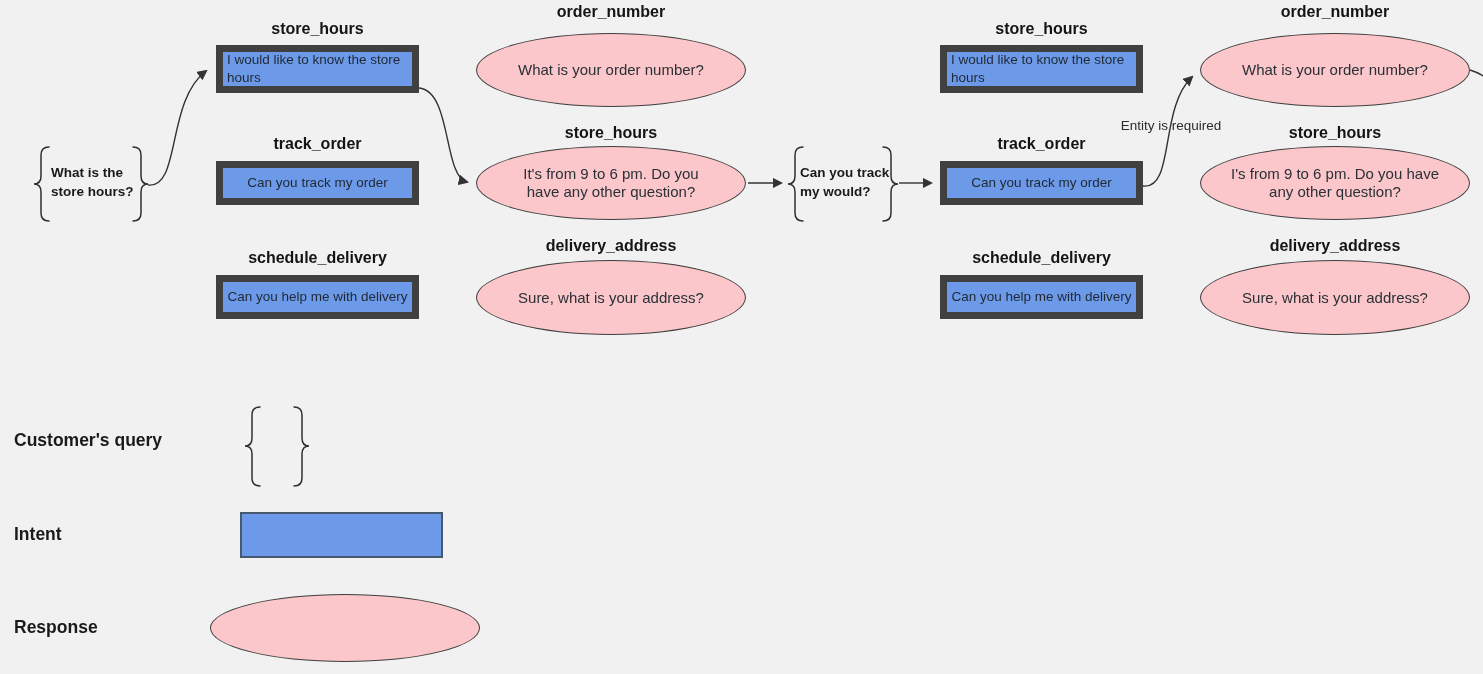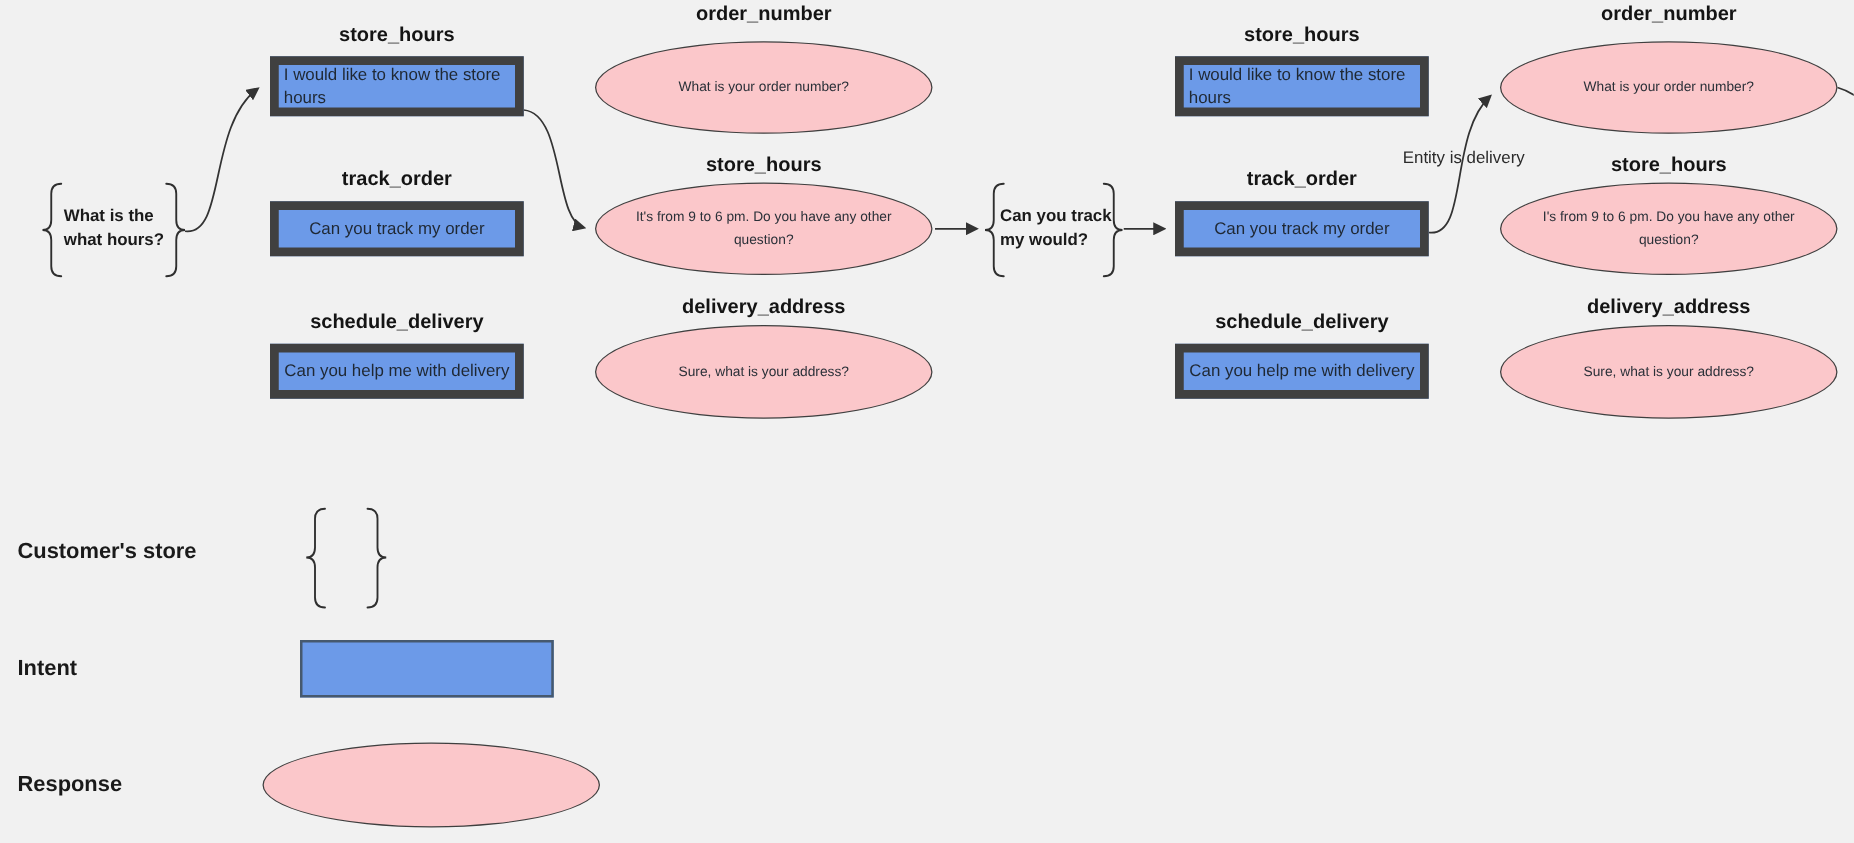--- a/index.html
+++ b/index.html
@@ -46,21 +46,21 @@
   .response-ellipse {
     position: absolute;
     box-sizing: border-box;
     background: #fbc7ca;
     border: 1.5px solid #3f3f3f;
     border-radius: 50%;
     display: flex;
     align-items: center;
     justify-content: center;
     text-align: center;
-    font-size: 11px;
+    font-size: 15px;
     line-height: 18px;
     color: #2a3038;
     padding: 2px 30px;
   }
   .query-text {
     position: absolute;
     font-size: 13.5px;
     font-weight: 700;
     color: #1a1a1a;
     line-height: 19px;
@@ -117,21 +117,21 @@
 
     <path d="M 148 185 C 181 189 166 101 206 71" fill="none" stroke="#333" stroke-width="1.4" marker-end="url(#arrow)"></path>
     <path d="M 419 88 C 452 91 443 176 467 182" fill="none" stroke="#333" stroke-width="1.4" marker-end="url(#arrow)"></path>
     <path d="M 748 183 L 781 183" fill="none" stroke="#333" stroke-width="1.4" marker-end="url(#arrow)"></path>
     <path d="M 899 183 L 931 183" fill="none" stroke="#333" stroke-width="1.4" marker-end="url(#arrow)"></path>
     <path d="M 1143 186 C 1175 190 1159 108 1192 77" fill="none" stroke="#333" stroke-width="1.4" marker-end="url(#arrow)"></path>
     <path d="M 1470 70 C 1477 72 1480 74 1485 77" fill="none" stroke="#333" stroke-width="1.4"></path>
   </svg>
 
   <div class="query-text" style="left:51px; top:163px; width:95px;">What is the
-what hours?</div>
+store hours?</div>
 
   <div class="node-label" style="left:216px; top:22px; width:203px;">store_hours</div>
   <div class="intent-box" style="left:216px; top:45px; width:203px; height:48px;">I would like to know the store hours</div>
 
   <div class="node-label" style="left:216px; top:137px; width:203px;">track_order</div>
   <div class="intent-box" style="left:216px; top:161px; width:203px; height:44px;">Can you track my order</div>
 
   <div class="node-label" style="left:216px; top:251px; width:203px;">schedule_delivery</div>
   <div class="intent-box" style="left:216px; top:275px; width:203px; height:44px;">Can you help me with delivery</div>
 
@@ -149,32 +149,32 @@
 
   <div class="node-label" style="left:940px; top:22px; width:203px;">store_hours</div>
   <div class="intent-box" style="left:940px; top:45px; width:203px; height:48px;">I would like to know the store hours</div>
 
   <div class="node-label" style="left:940px; top:137px; width:203px;">track_order</div>
   <div class="intent-box" style="left:940px; top:161px; width:203px; height:44px;">Can you track my order</div>
 
   <div class="node-label" style="left:940px; top:251px; width:203px;">schedule_delivery</div>
   <div class="intent-box" style="left:940px; top:275px; width:203px; height:44px;">Can you help me with delivery</div>
 
-  <div class="edge-label" style="left:1118px; top:118px; width:106px;">Entity is delivery</div>
+  <div class="edge-label" style="left:1118px; top:118px; width:106px;">Entity is required</div>
 
   <div class="node-label" style="left:1200px; top:5px; width:270px;">order_number</div>
   <div class="response-ellipse" style="left:1200px; top:33px; width:270px; height:74px;">What is your order number?</div>
 
   <div class="node-label" style="left:1200px; top:126px; width:270px;">store_hours</div>
   <div class="response-ellipse" style="left:1200px; top:146px; width:270px; height:74px;">I's from 9 to 6 pm. Do you have any other question?</div>
 
   <div class="node-label" style="left:1200px; top:239px; width:270px;">delivery_address</div>
   <div class="response-ellipse" style="left:1200px; top:260px; width:270px; height:75px;">Sure, what is your address?</div>
 
-  <div class="legend-label" style="left:14px; top:430px;">Customer's store</div>
+  <div class="legend-label" style="left:14px; top:430px;">Customer's query</div>
 
   <div class="legend-label" style="left:14px; top:524px;">Intent</div>
   <div class="legend-rect" style="left:240px; top:512px; width:203px; height:46px;"></div>
 
   <div class="legend-label" style="left:14px; top:617px;">Response</div>
   <div class="legend-ellipse" style="left:210px; top:594px; width:270px; height:68px;"></div>
 
 </div>
 
 </body></html>

